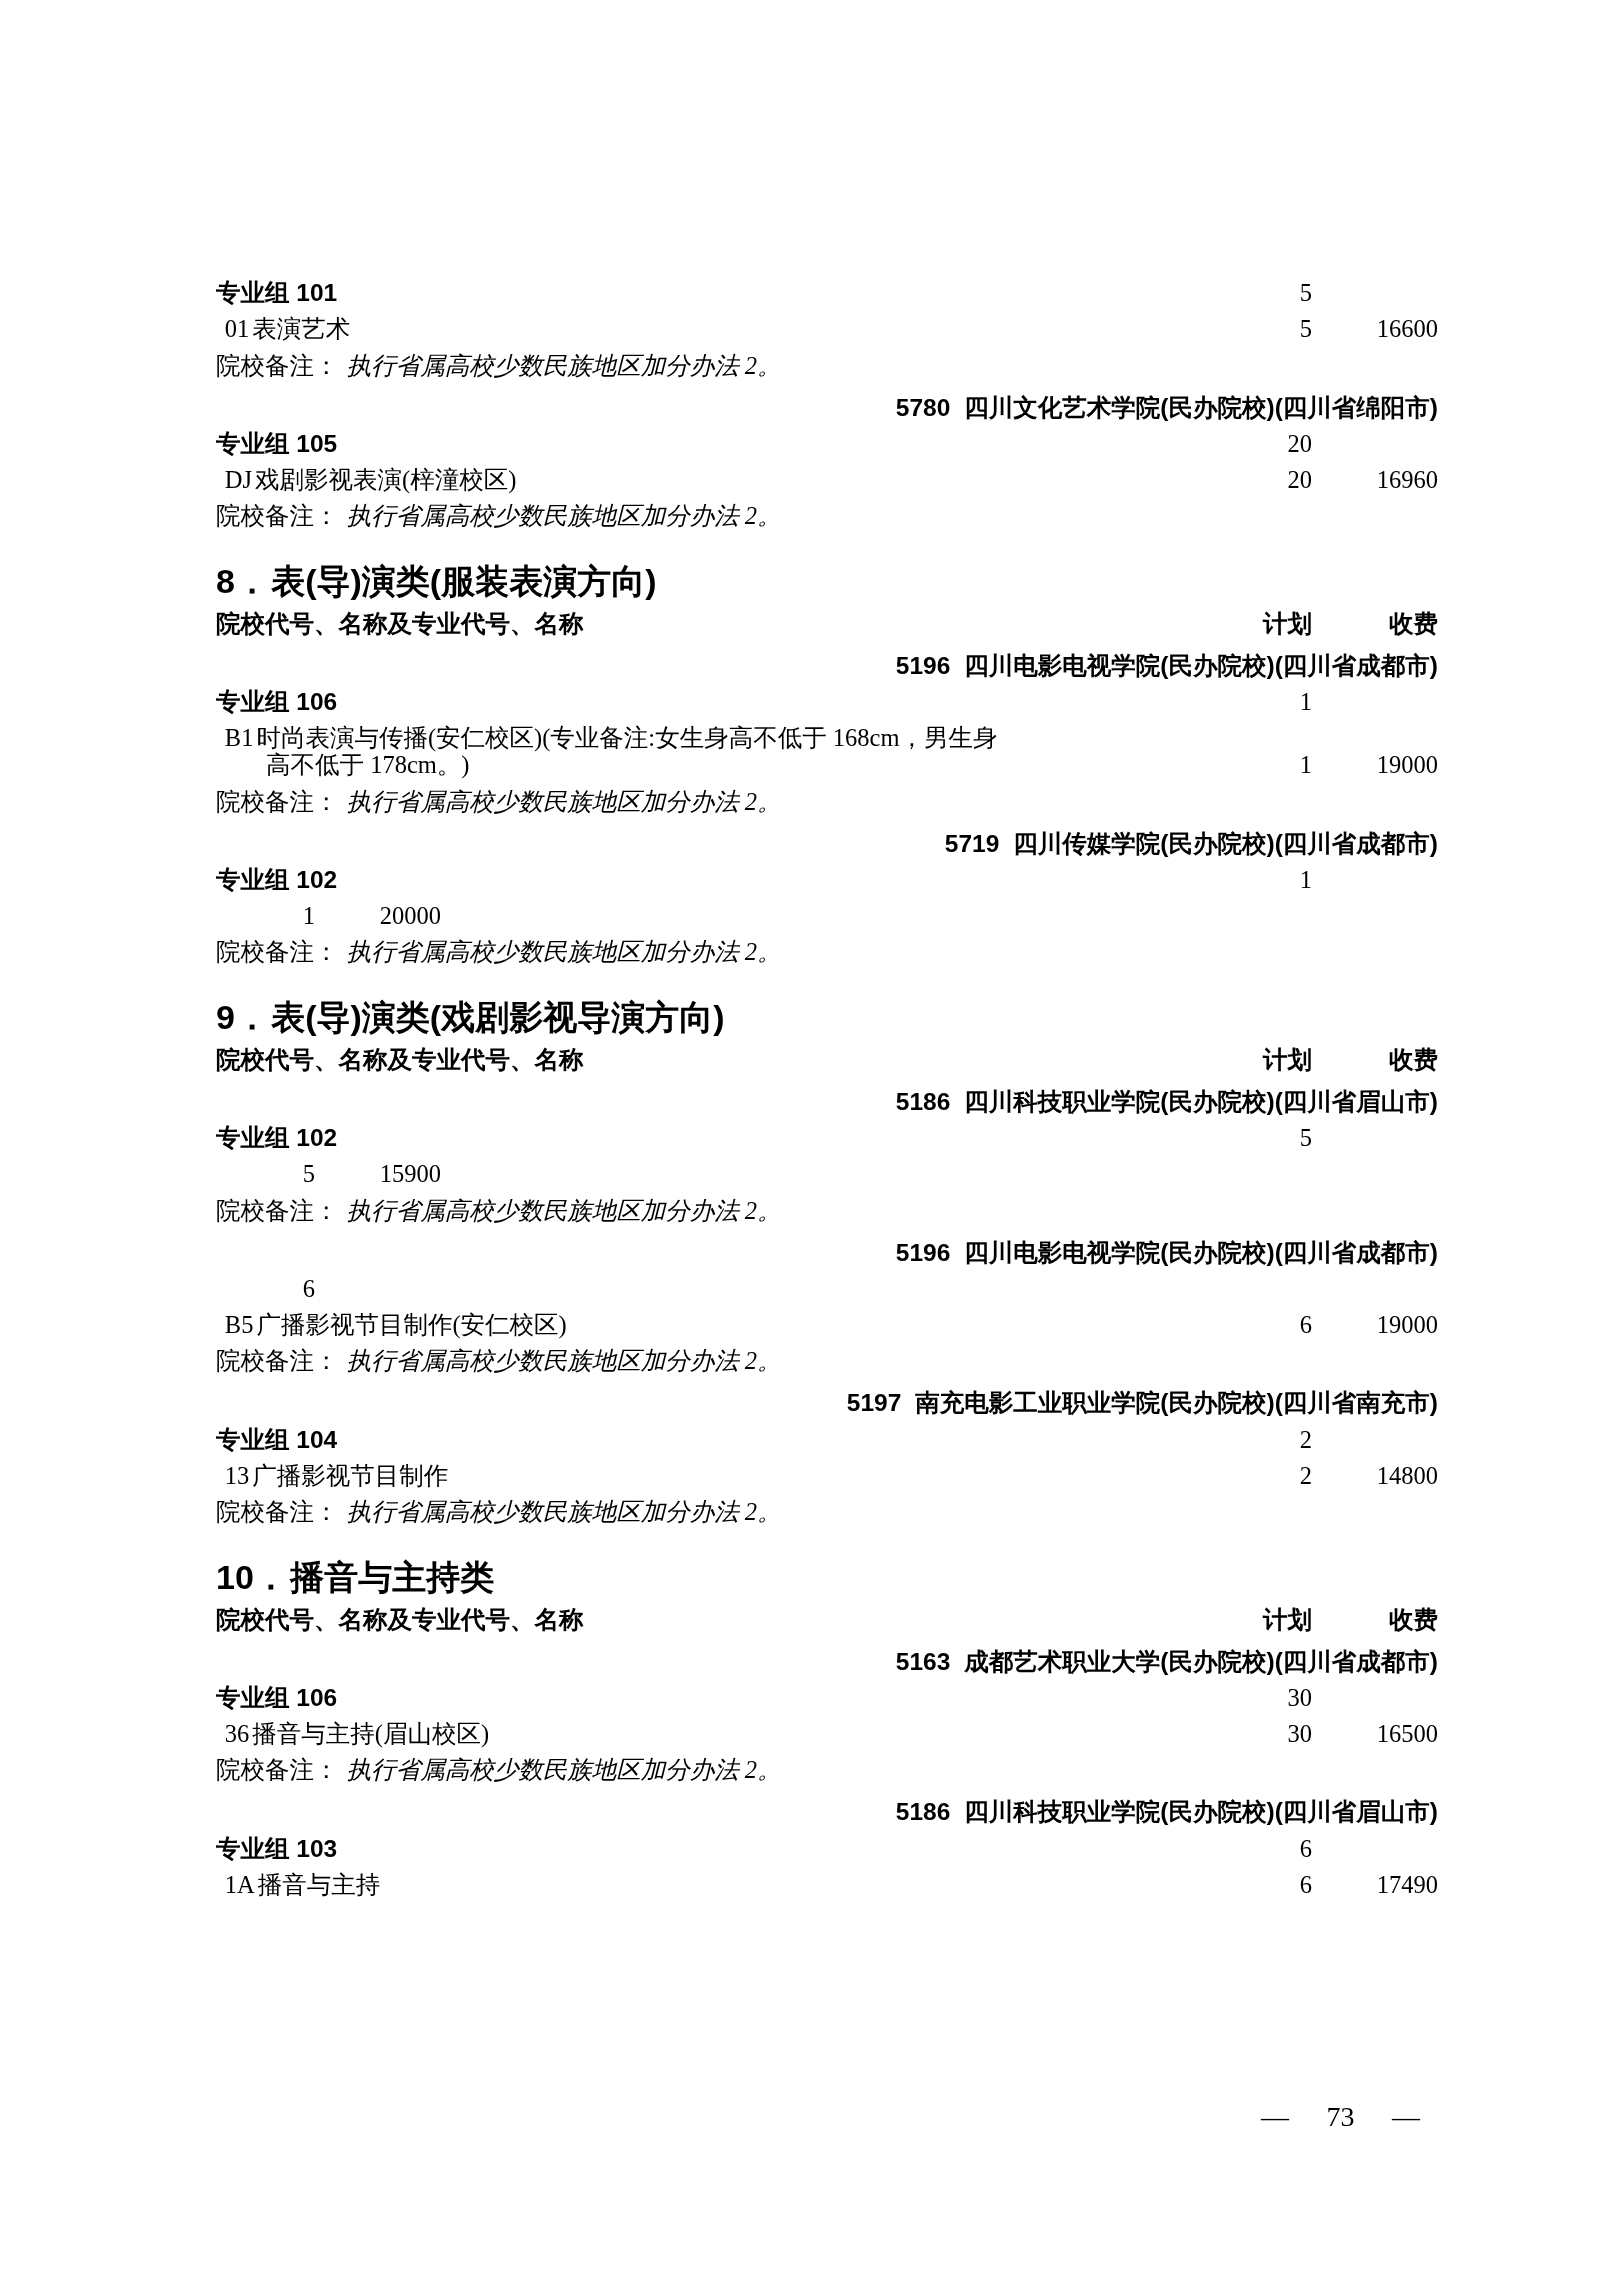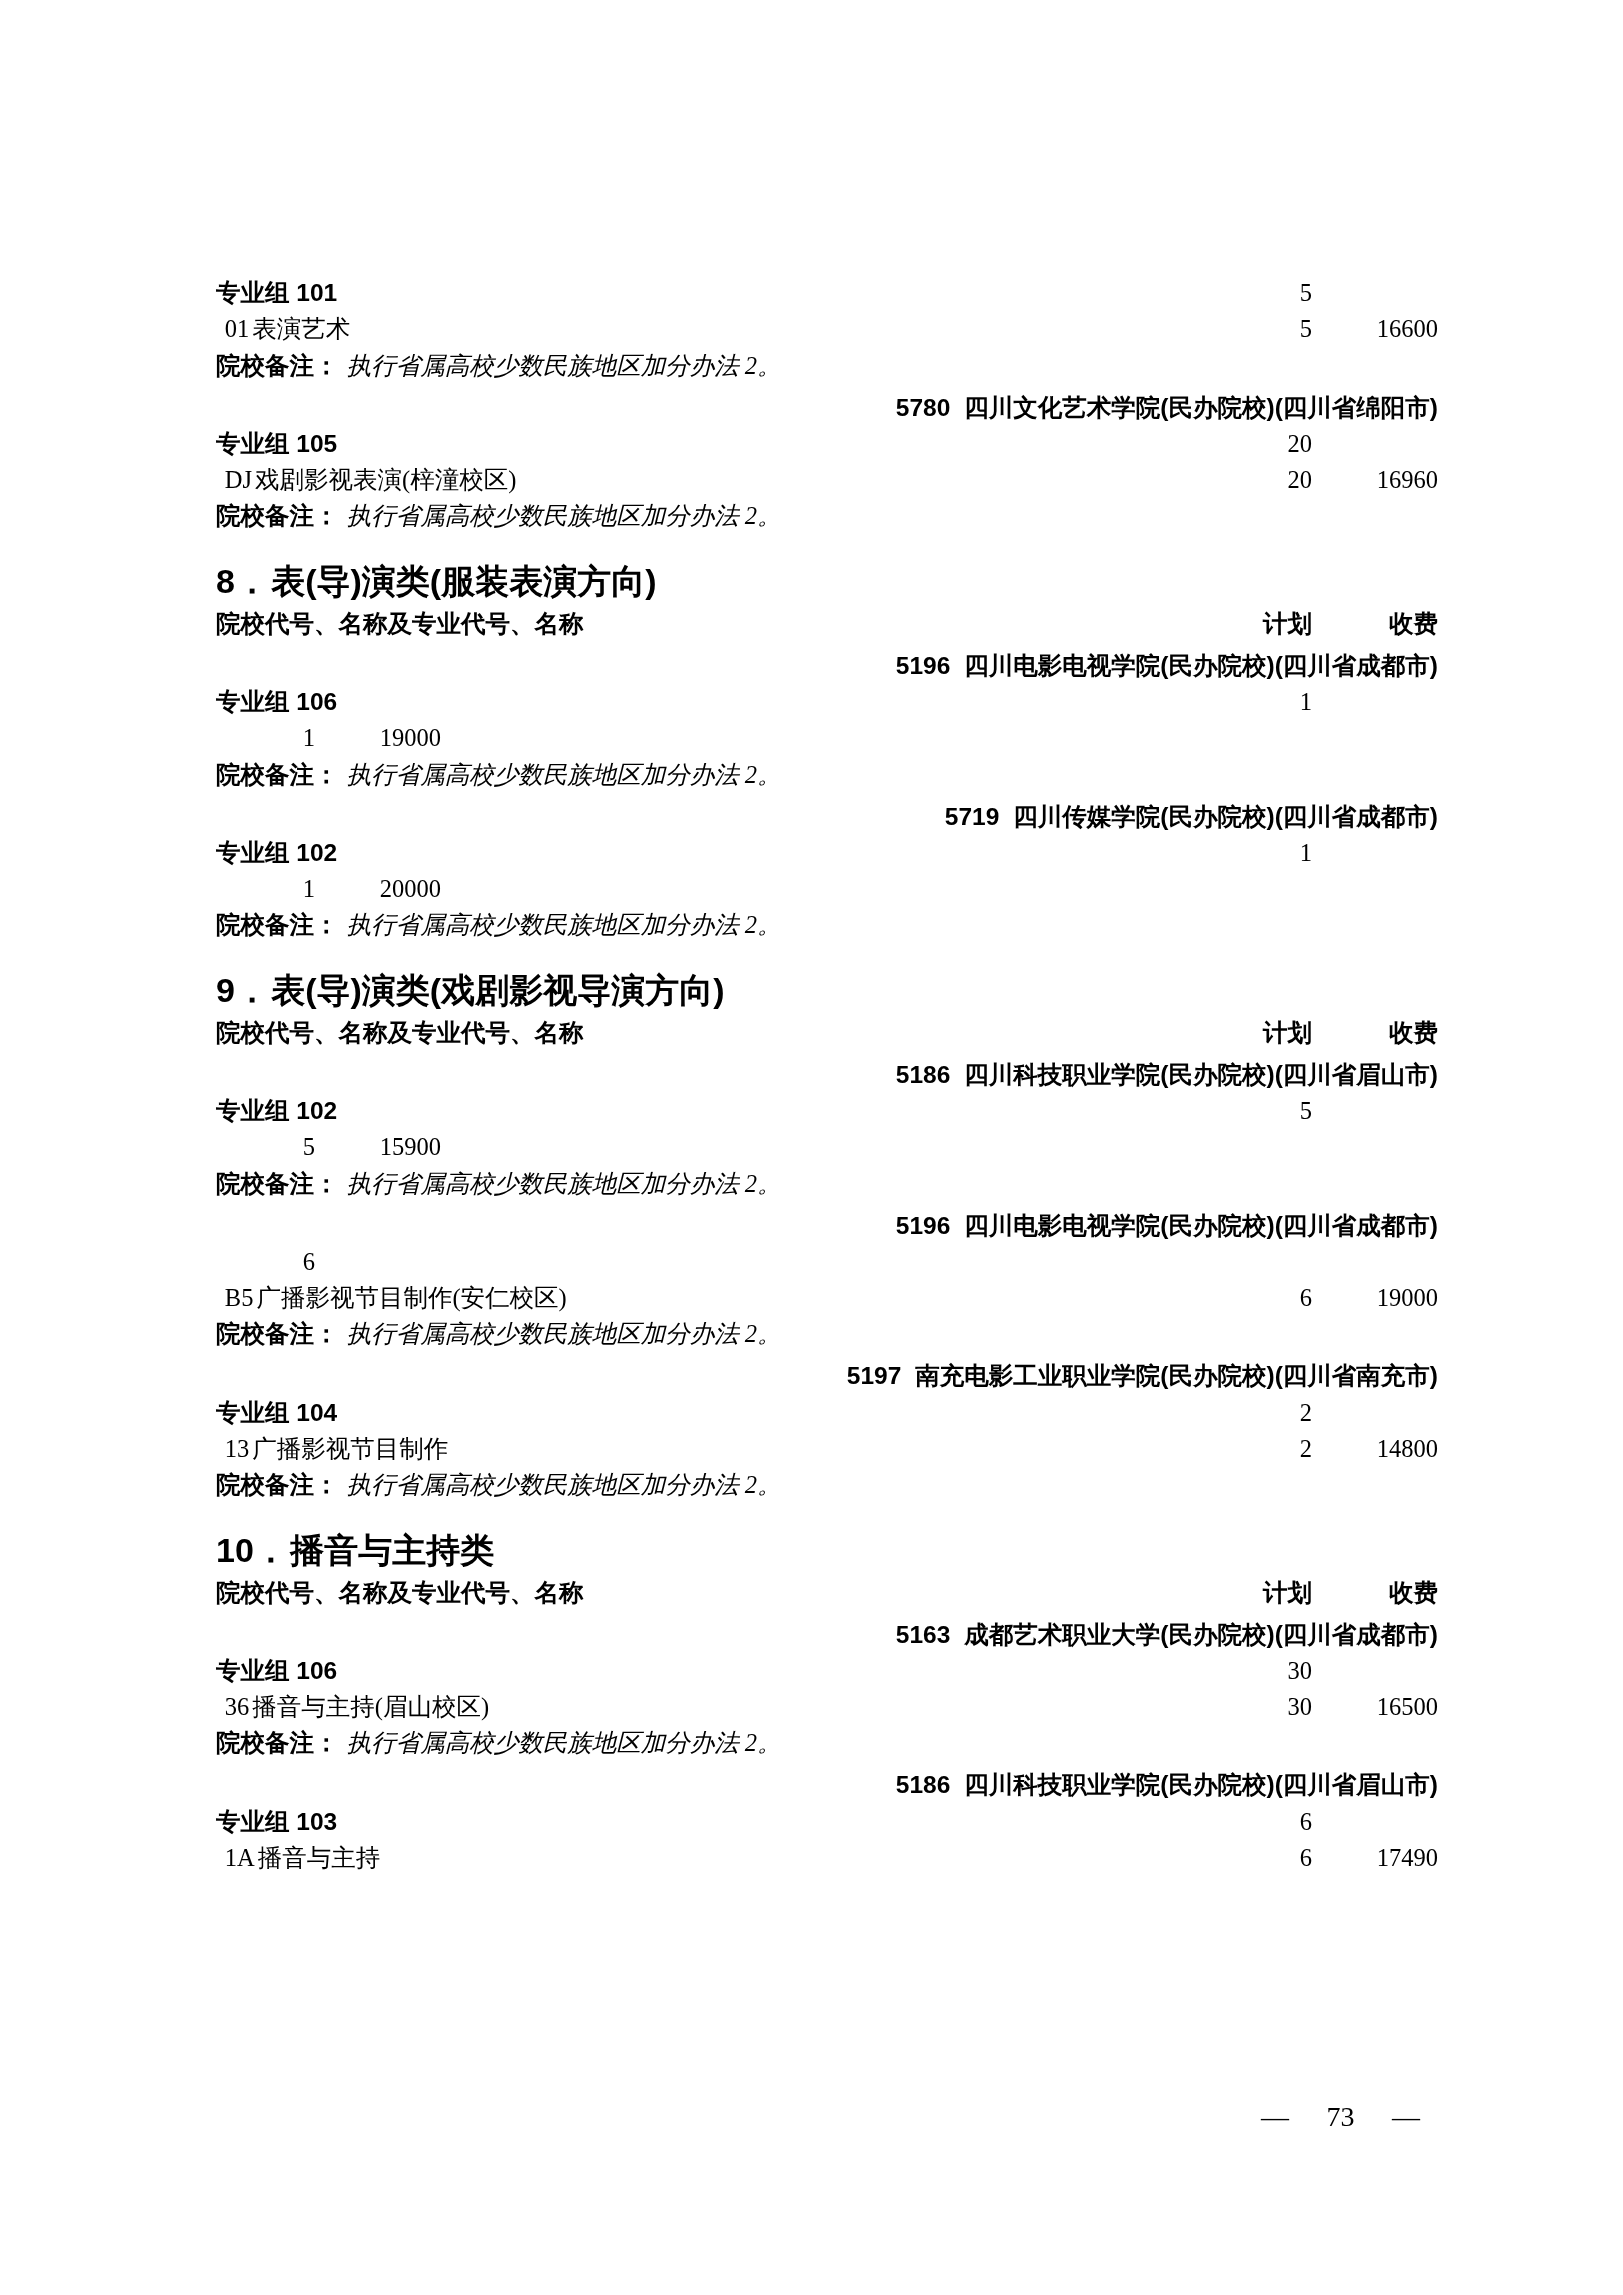--- a/index.html
+++ b/index.html
@@ -31,21 +31,21 @@
   
   .row.group .txt { font-family:"Liberation Sans", sans-serif; font-weight:700; }
 
   
   .row.major .txt { font-family:"Liberation Serif", serif; font-weight:400; }
   .mline  { display:block; padding-left:8.8px; }
   .mline.cont { padding-left:50px; }
   .mcode { margin-right:3px; }
 
   
-  .nlabel { font-family:"Liberation Sans", sans-serif; font-weight:700; margin-right:8.2px; }
+  .nlabel { font-family:"Liberation Sans", sans-serif; font-weight:400; margin-right:8.2px; }
   .ntext  { font-family:"Liberation Serif", serif; font-style:italic; }
 
   
   .row.section {
     margin-top:33px; margin-bottom:8.2px;
     font-size:34px; line-height:39px;
     font-family:"Liberation Sans", sans-serif; font-weight:700;
   }
   .snum { margin-right:2.3px; }
 
@@ -112,20 +112,24 @@
       </div>
       <div class="row college">
         <span class="txt"><span class="ccode">5196</span><span>四川电影电视学院(民办院校)(四川省成都市)</span></span>
       </div>
       <div class="row group">
         <span class="txt">专业组 106</span>
         <span class="col plan">1</span>
         <span class="col fee"></span>
       </div>
       <div class="row major">
+        <span class="txt">
+          <span class="mline"><span class="mcode">B1</span><span>时尚表演与传播(安仁校区)(专业备注:女生身高不低于 168cm，男生身</span></span>
+          <span class="mline cont"><span>高不低于 178cm。)</span></span>
+        </span>
         <span class="col plan">1</span>
         <span class="col fee">19000</span>
       </div>
       <div class="row note">
         <span class="txt"><span class="nlabel">院校备注：</span><span class="ntext">执行省属高校少数民族地区加分办法 2。</span></span>
       </div>
       <div class="row college">
         <span class="txt"><span class="ccode">5719</span><span>四川传媒学院(民办院校)(四川省成都市)</span></span>
       </div>
       <div class="row group">

